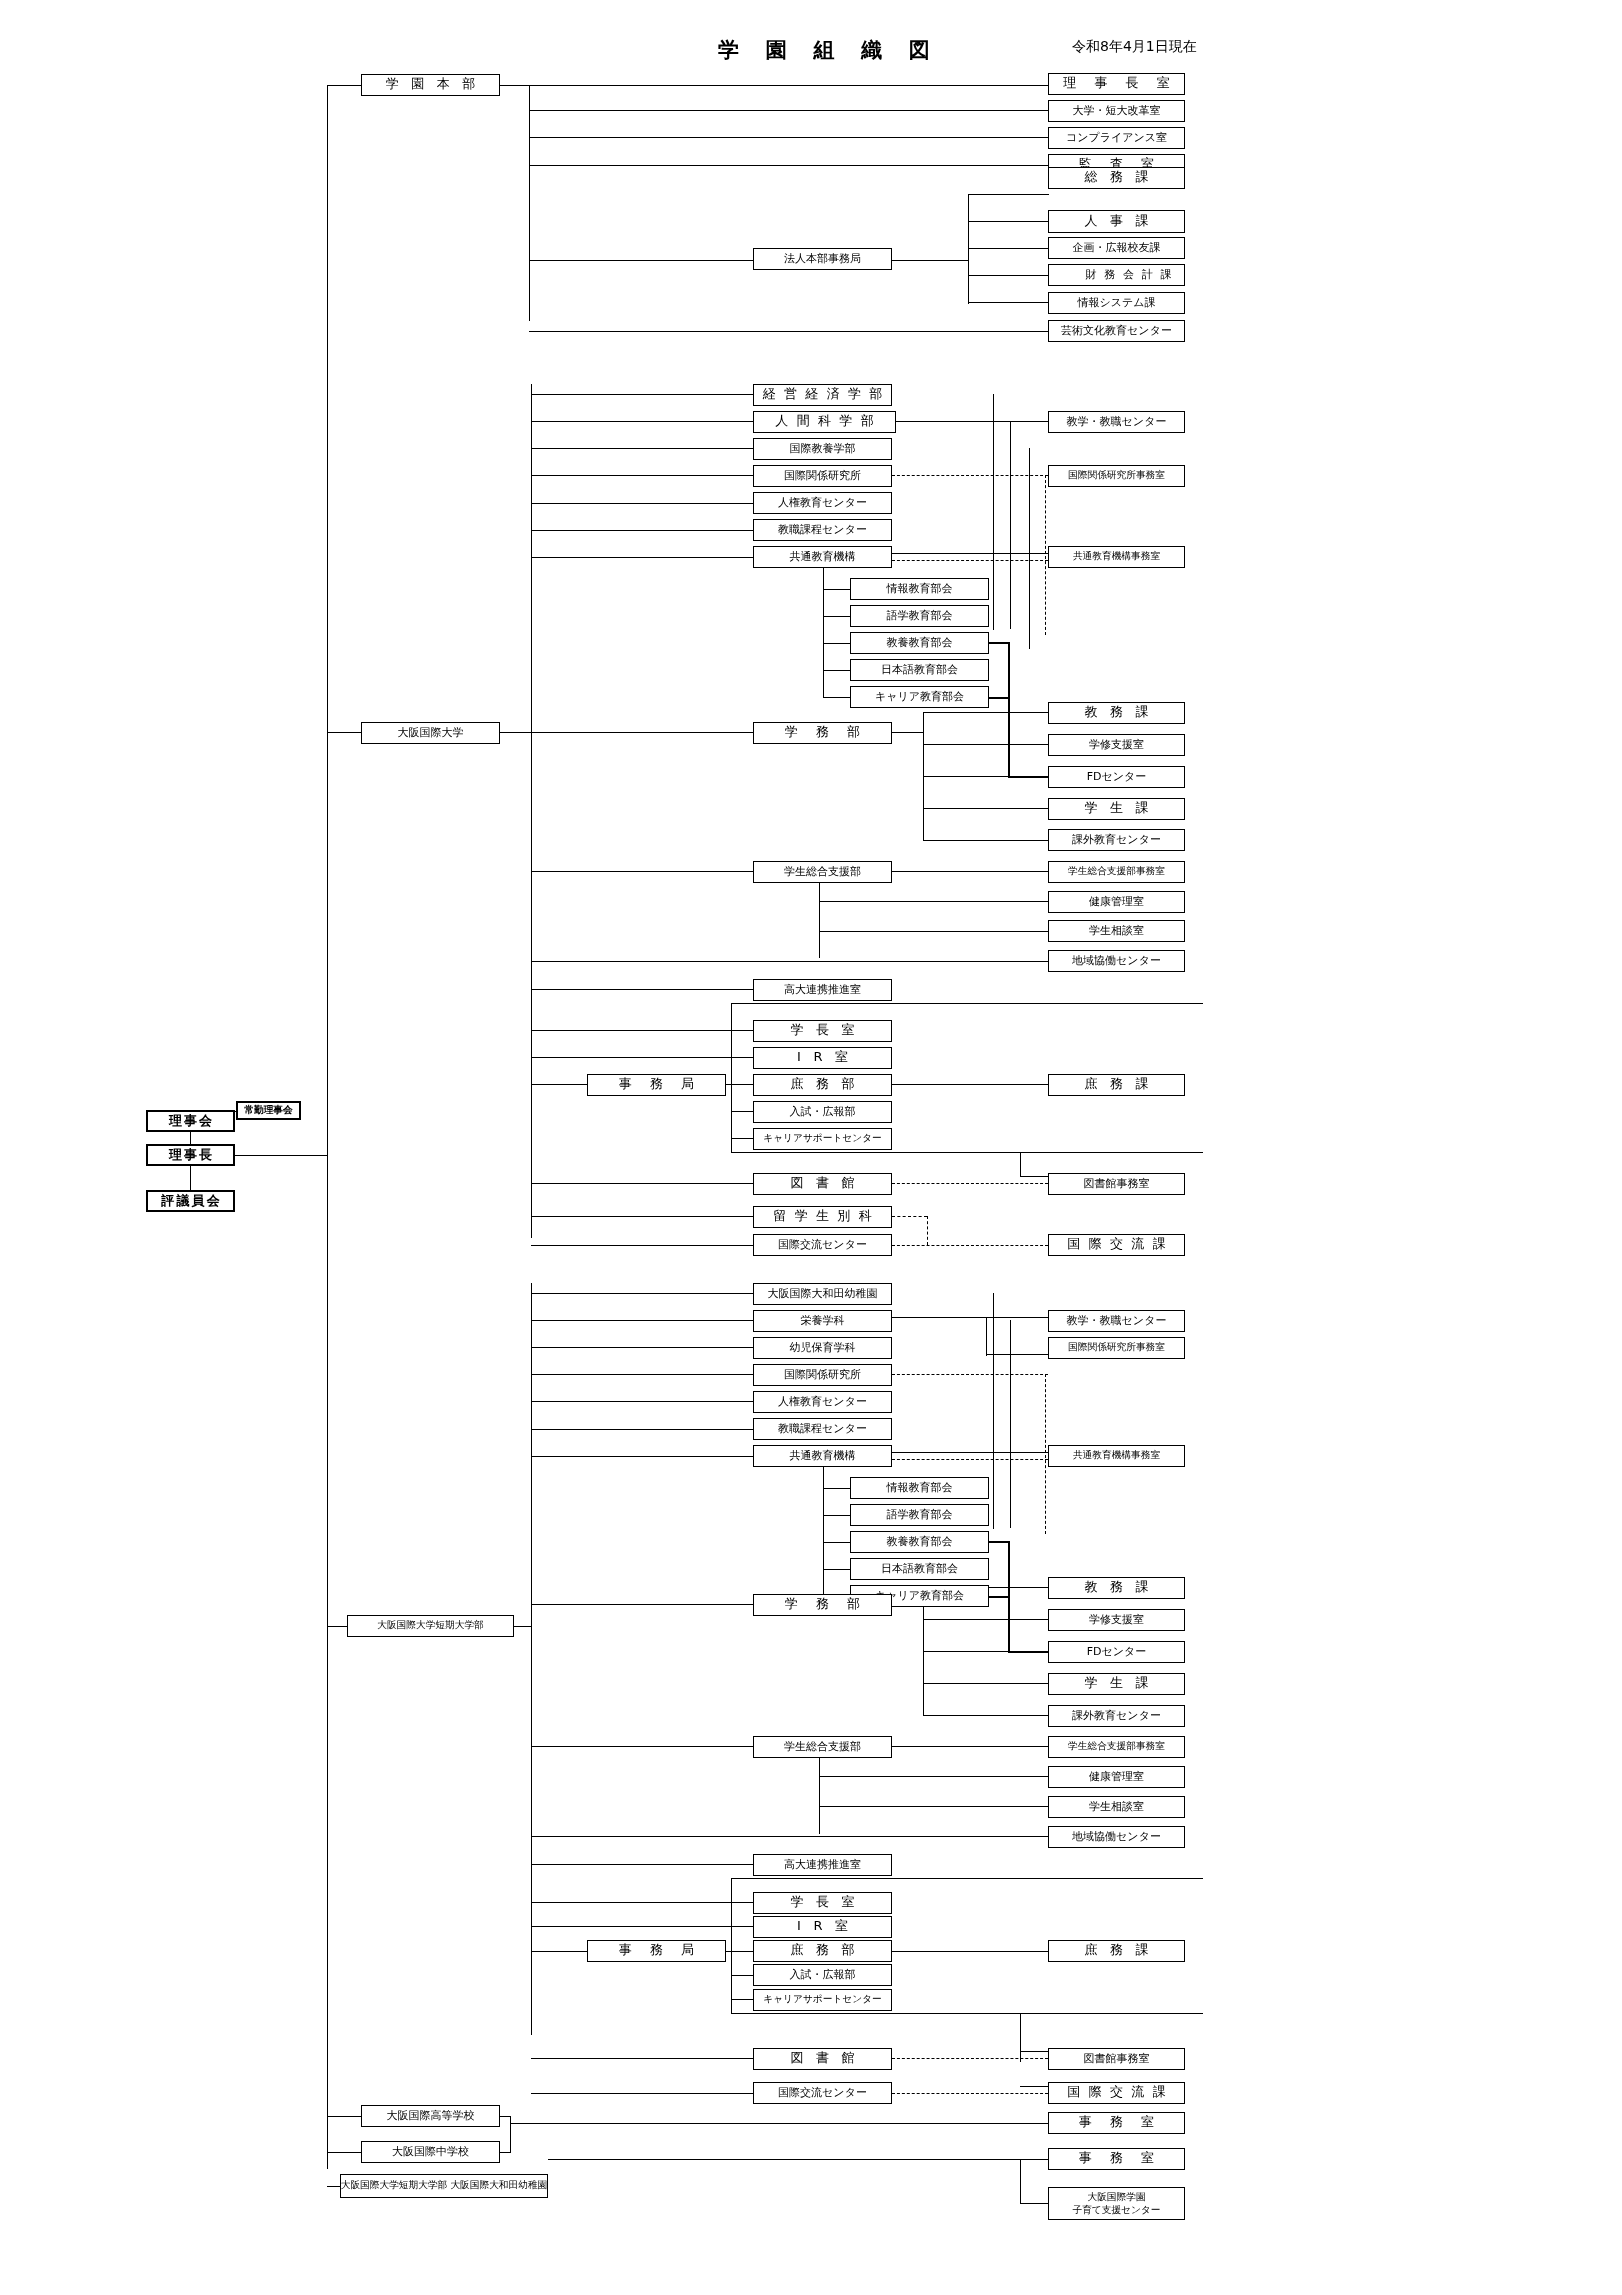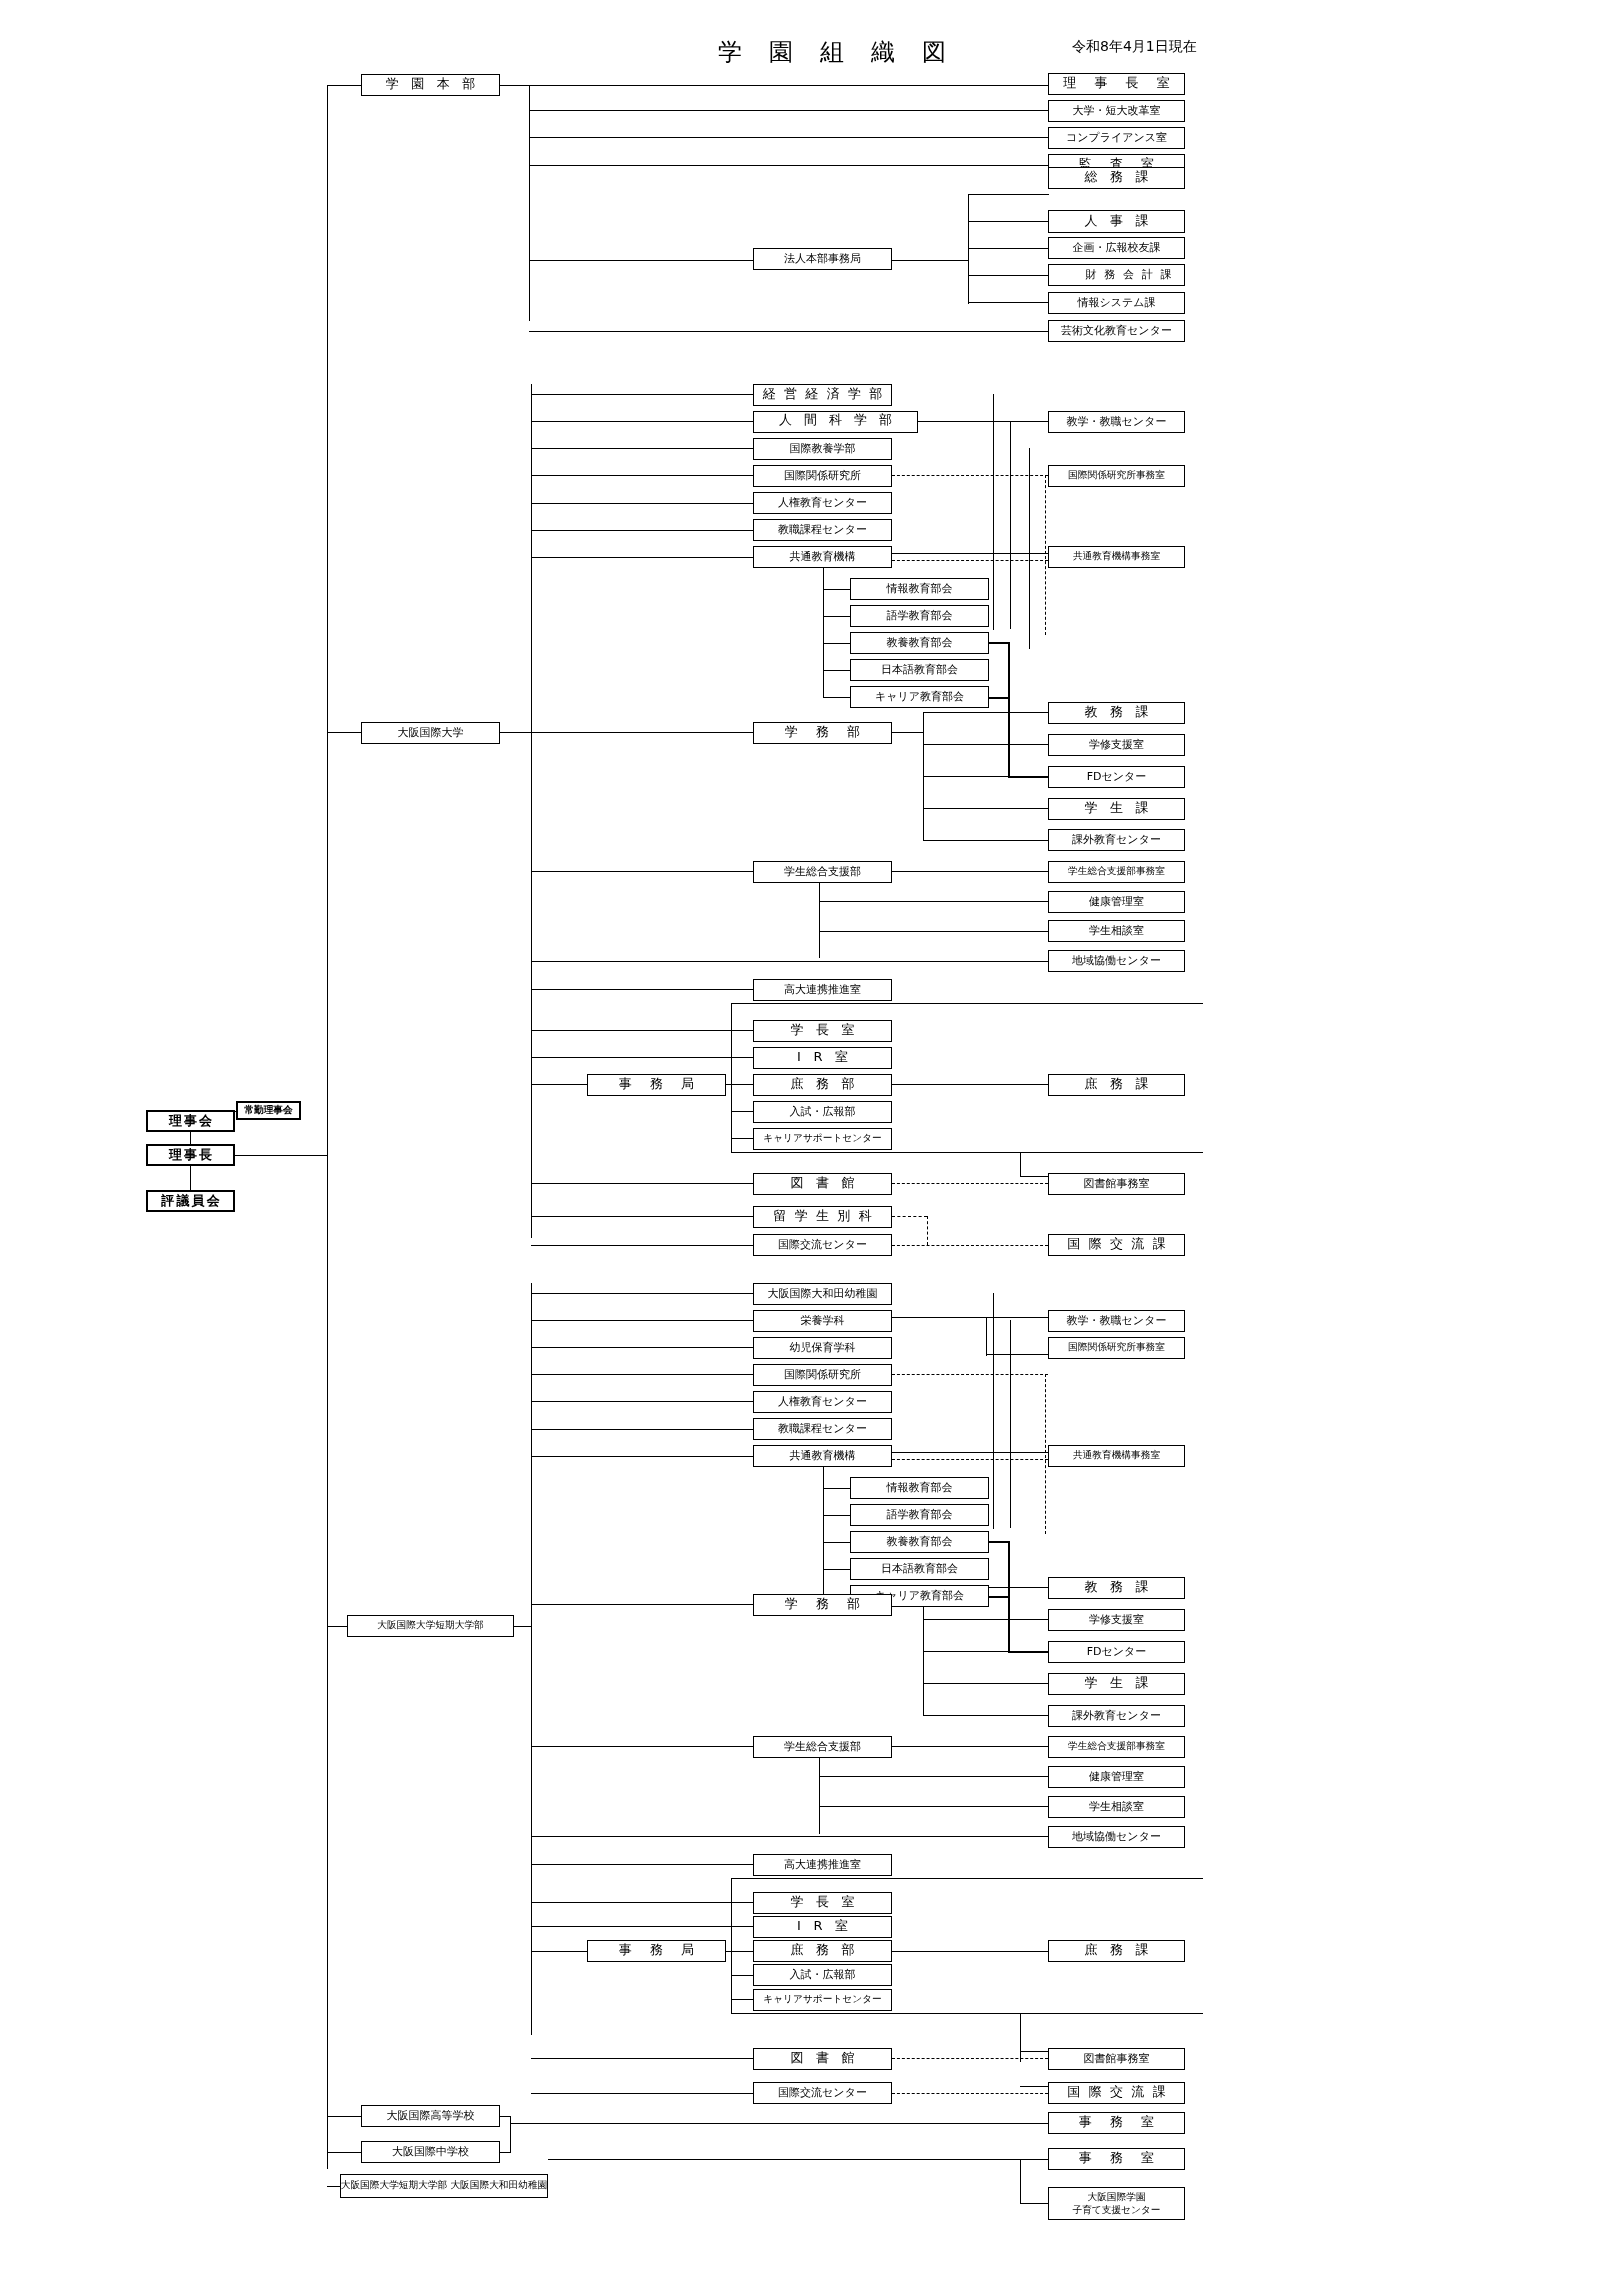--- a/index.html
+++ b/index.html
@@ -1,20 +1,20 @@
 <!DOCTYPE html>
 <html lang="ja" style="font-size:11px"><head>
 <meta charset="utf-8">
 <style>
   html,body{margin:0;padding:0;background:#ffffff;}
   body{font-family:"DejaVu Sans","Liberation Sans",sans-serif;color:#000;}
   #page{position:relative;width:1623px;height:2295px;background:#fff;overflow:hidden;}
 
   
-  .title{position:absolute;font-size:24px;letter-spacing:9.7px;font-weight:400;white-space:nowrap;}
+  .title{position:absolute;font-size:21px;letter-spacing:9.7px;font-weight:700;white-space:nowrap;}
   .datestamp{position:absolute;font-size:14px;white-space:nowrap;}
 
   
   .bx{position:absolute;box-sizing:border-box;border:1.1px solid #000;background:#fff;
       display:flex;align-items:center;justify-content:center;text-align:center;
       font-size:13px;line-height:1.12;white-space:nowrap;z-index:5;}
   .bx.sp1{letter-spacing:7px;text-indent:7px;}
   .bx.sp2{letter-spacing:4.2px;text-indent:4.2px;}
   .bx.sp3{letter-spacing:2.1px;text-indent:2.1px;}
   .bx.thick{border-width:2.2px;font-weight:600;}
@@ -83,21 +83,21 @@
   <div class="ln h" style="left:968px;top:248px;width:81px;"></div>
   <div class="ln h" style="left:968px;top:275px;width:81px;"></div>
   <div class="ln h" style="left:968px;top:302px;width:81px;"></div>
 
   <div class="bx small" style="left:361px;top:722px;width:139px;height:21.5px;">大阪国際大学</div>
   <div class="ln h" style="left:327px;top:732px;width:35px;"></div>
   <div class="ln h" style="left:500px;top:732px;width:32px;"></div>
   <div class="ln v" style="left:531px;top:384px;height:854px;"></div>
 
   <div class="bx sp3" style="left:753px;top:384px;width:139px;height:21.5px;">経 営 経 済 学 部</div>
-  <div class="bx sp3" style="left:753px;top:411px;width:165px;height:21.5px;font-family:Liberation Mono, monospace;">人 間 科 学 部</div>
+  <div class="bx sp3" style="left:753px;top:411px;width:143px;height:21.5px;">人 間 科 学 部</div>
   <div class="bx small" style="left:753px;top:438px;width:139px;height:21.5px;">国際教養学部</div>
   <div class="bx small" style="left:753px;top:465px;width:139px;height:21.5px;">国際関係研究所</div>
   <div class="bx small" style="left:753px;top:492px;width:139px;height:21.5px;">人権教育センター</div>
   <div class="bx small" style="left:753px;top:519px;width:139px;height:21.5px;">教職課程センター</div>
   <div class="bx small" style="left:753px;top:546px;width:139px;height:21.5px;">共通教育機構</div>
 
   <div class="ln h" style="left:531px;top:394px;width:222px;"></div>
   <div class="ln h" style="left:531px;top:421px;width:222px;"></div>
   <div class="ln h" style="left:531px;top:448px;width:222px;"></div>
   <div class="ln h" style="left:531px;top:475px;width:222px;"></div>

